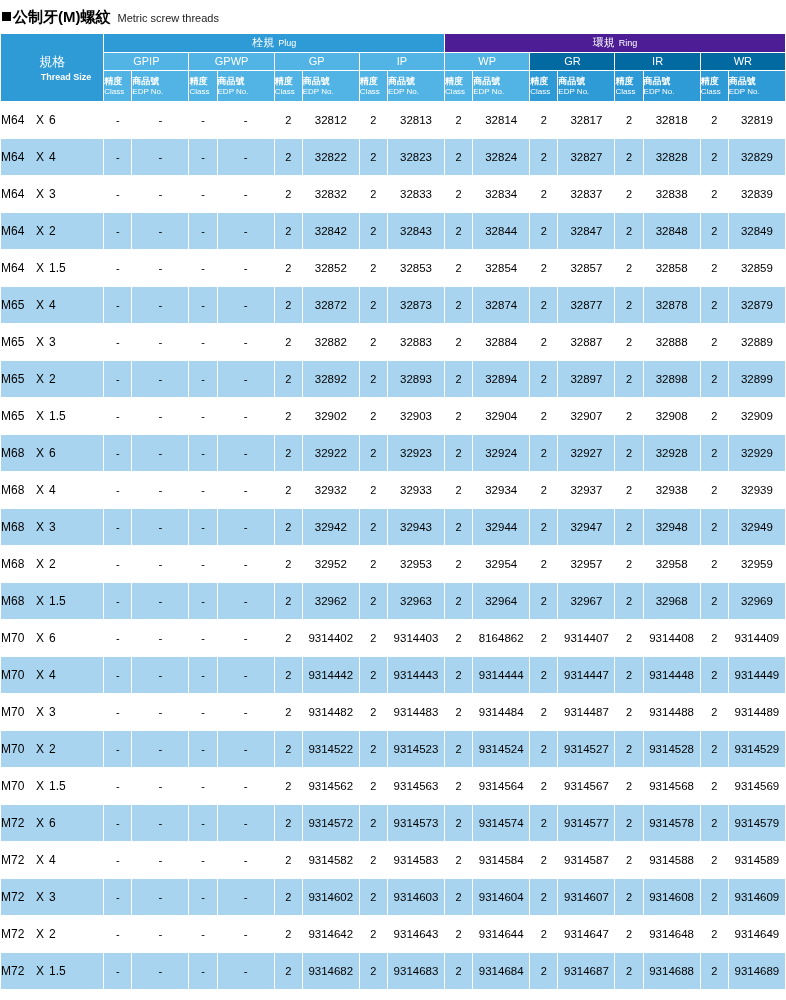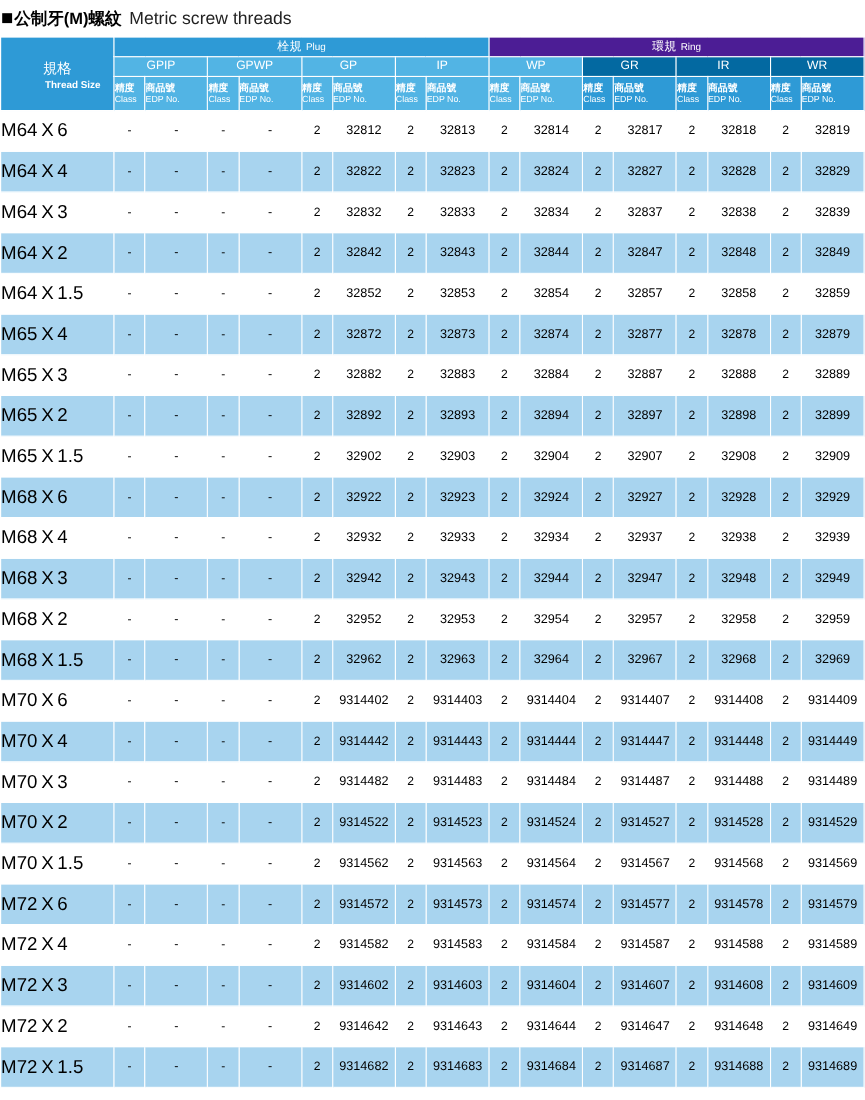--- a/index.html
+++ b/index.html
@@ -32,21 +32,21 @@
     position: relative;
     top: -1px;
   }
   .title-jp {
     font-size: 15px;
     font-weight: bold;
     letter-spacing: 0px;
     color: #000;
   }
   .title-en {
-    font-size: 16px;
+    font-size: 11px;
     margin-left: 7px;
     color: #222;
     font-weight: normal;
   }
 
   
   table.threads {
     border-collapse: collapse;
     width: 786px;
     table-layout: fixed;
@@ -122,21 +122,21 @@
     font-weight: bold;
     margin-top: 1px;
     margin-left: 28px;
   }
 
   
   tr.row-white td { background: #ffffff; }
   tr.row-blue td { background: #a8d4ef; }
 
   td.size-cell {
-    font-size: 17px;
+    font-size: 12px;
     font-weight: bold;
     color: #000;
     height: 36px;
     padding-left: 8px;
     white-space: nowrap;
     letter-spacing: 0px;
   }
   td.size-cell .m { display:inline-block; min-width: 30px; }
   td.size-cell .x { display:inline-block; width: 18px; text-align:center; }
   td.size-cell .p { display:inline-block; }
@@ -544,21 +544,21 @@
           <td class="size-cell"><span class="m">M70</span><span class="x">X</span><span class="p">6</span></td>
           <td class="cls-cell">-</td>
           <td class="edp-cell">-</td>
           <td class="cls-cell">-</td>
           <td class="edp-cell">-</td>
           <td class="cls-cell">2</td>
           <td class="edp-cell">9314402</td>
           <td class="cls-cell">2</td>
           <td class="edp-cell">9314403</td>
           <td class="cls-cell">2</td>
-          <td class="edp-cell">9314404</td>
+          <td class="edp-cell">8164862</td>
           <td class="cls-cell">2</td>
           <td class="edp-cell">9314407</td>
           <td class="cls-cell">2</td>
           <td class="edp-cell">9314408</td>
           <td class="cls-cell">2</td>
           <td class="edp-cell">9314409</td>
         </tr>
         <tr class="row-blue">
           <td class="size-cell"><span class="m">M70</span><span class="x">X</span><span class="p">4</span></td>
           <td class="cls-cell">-</td>

